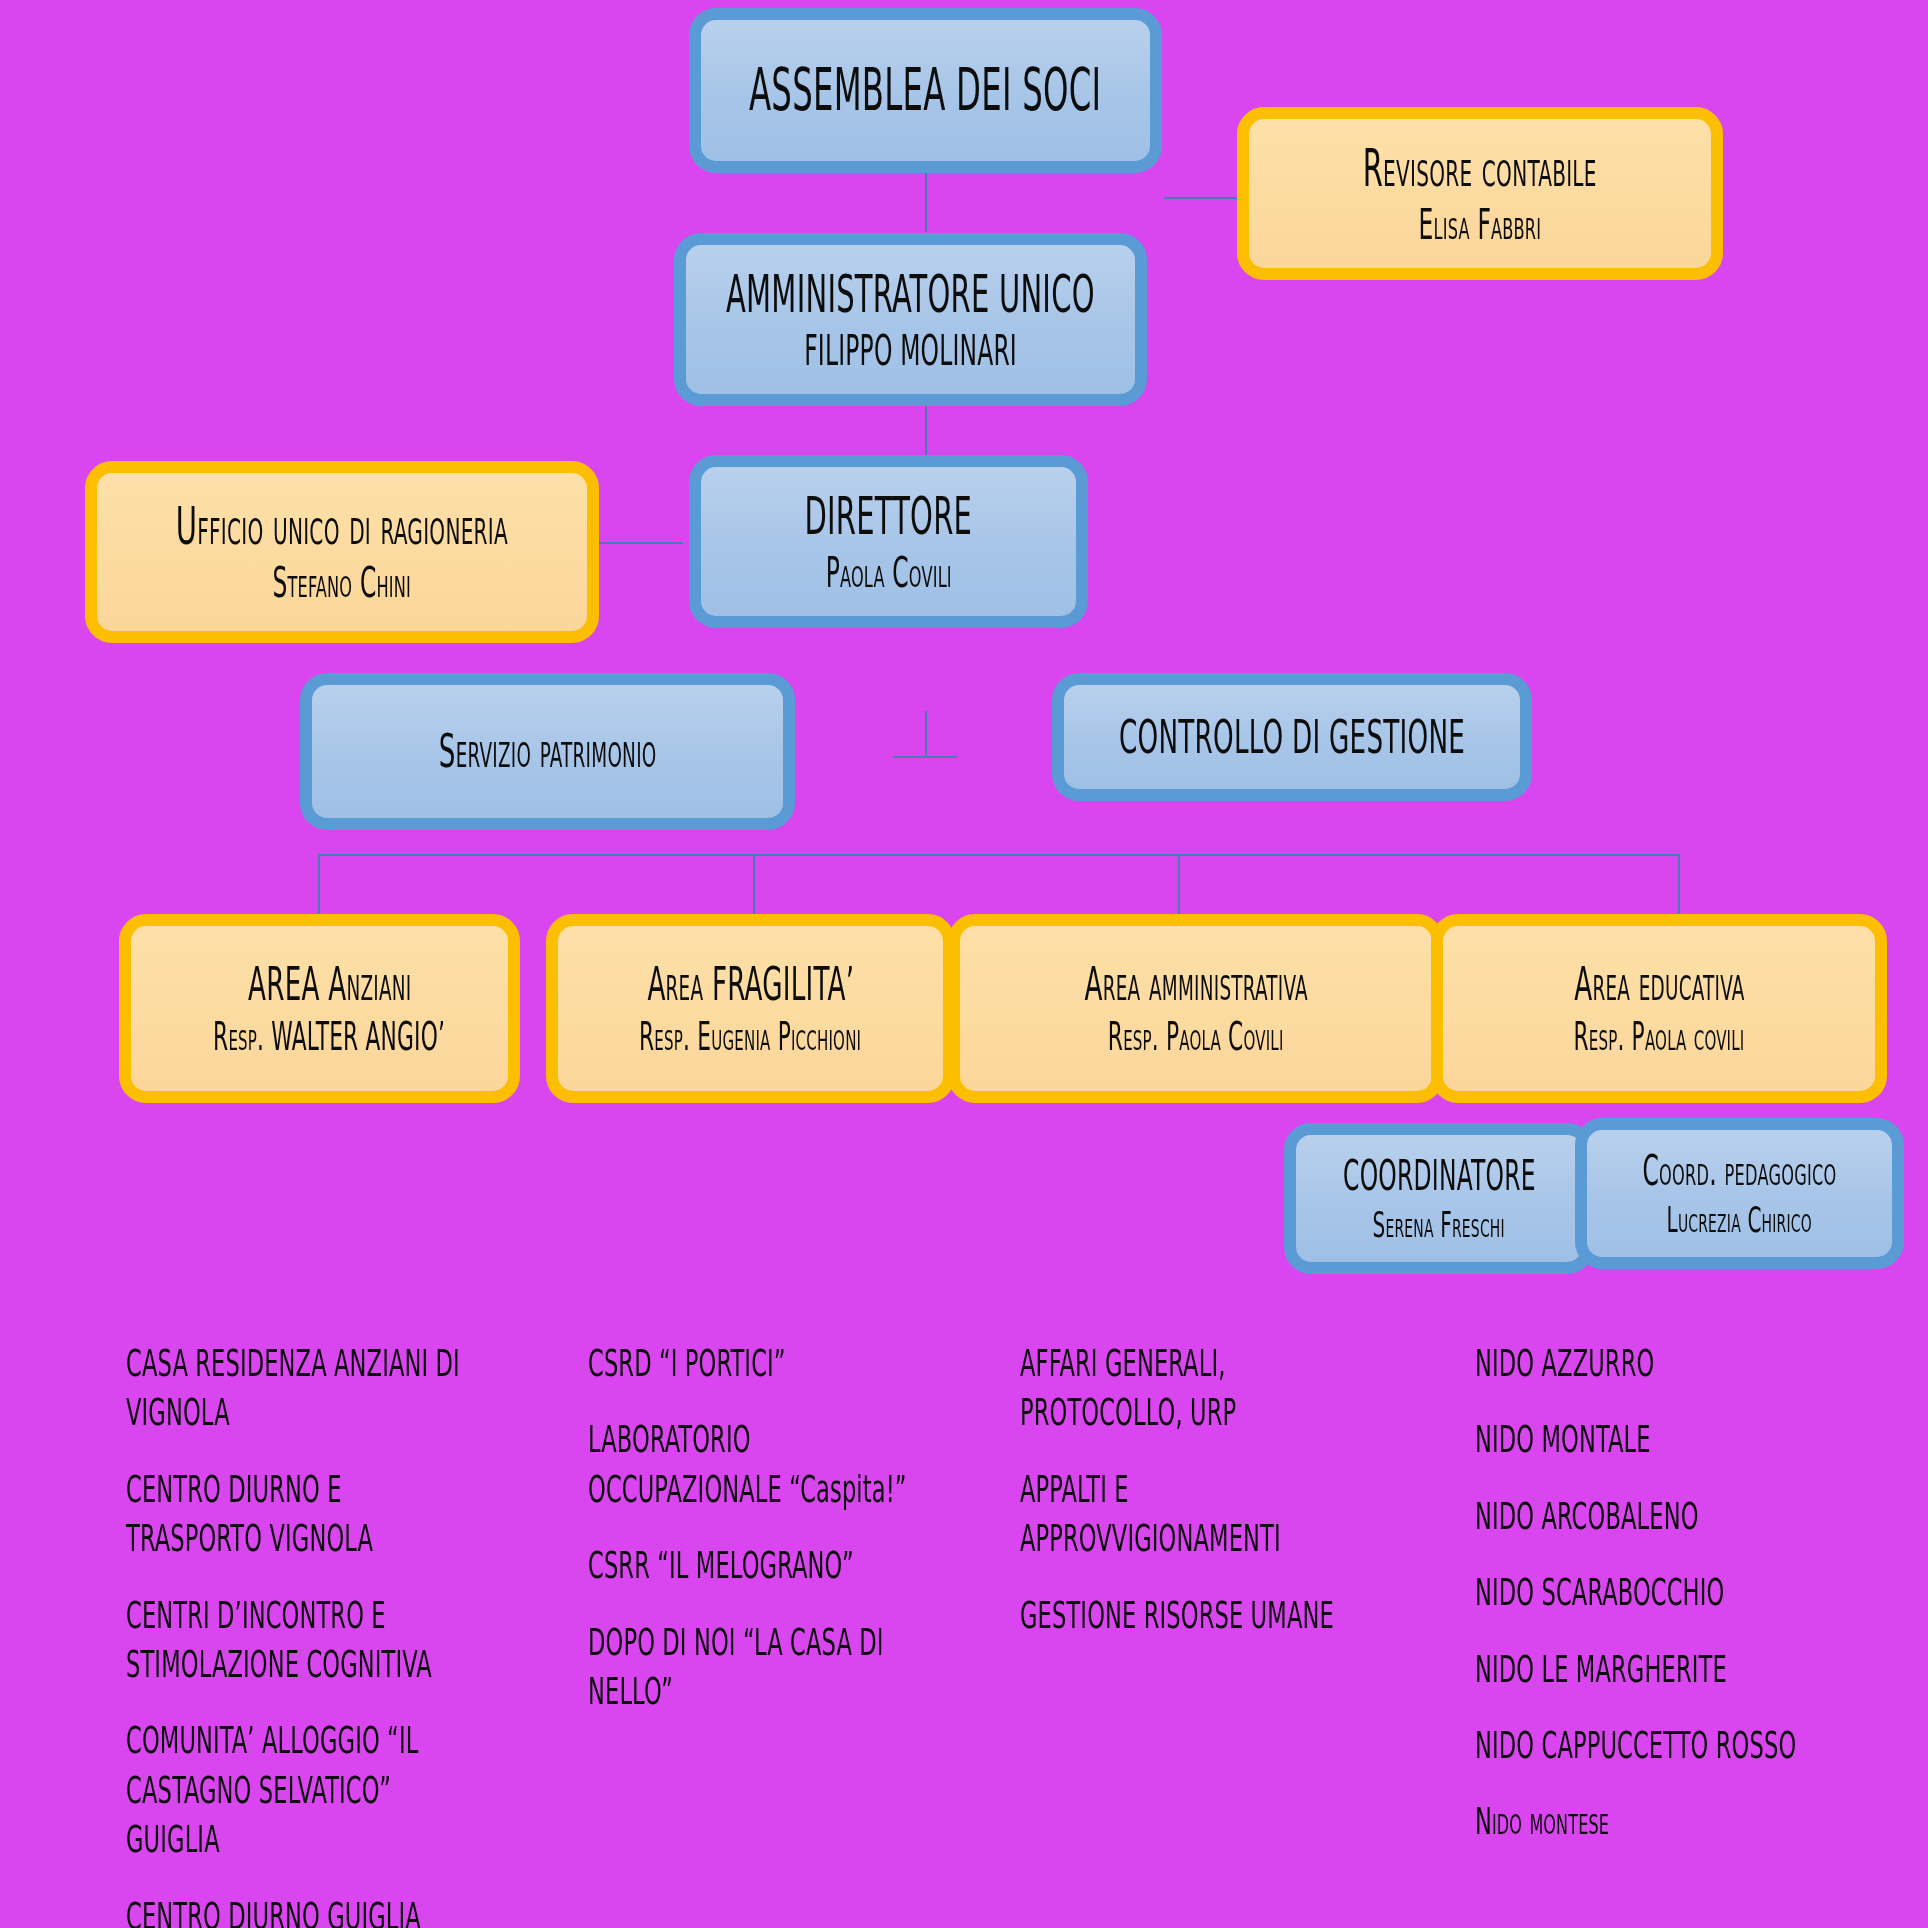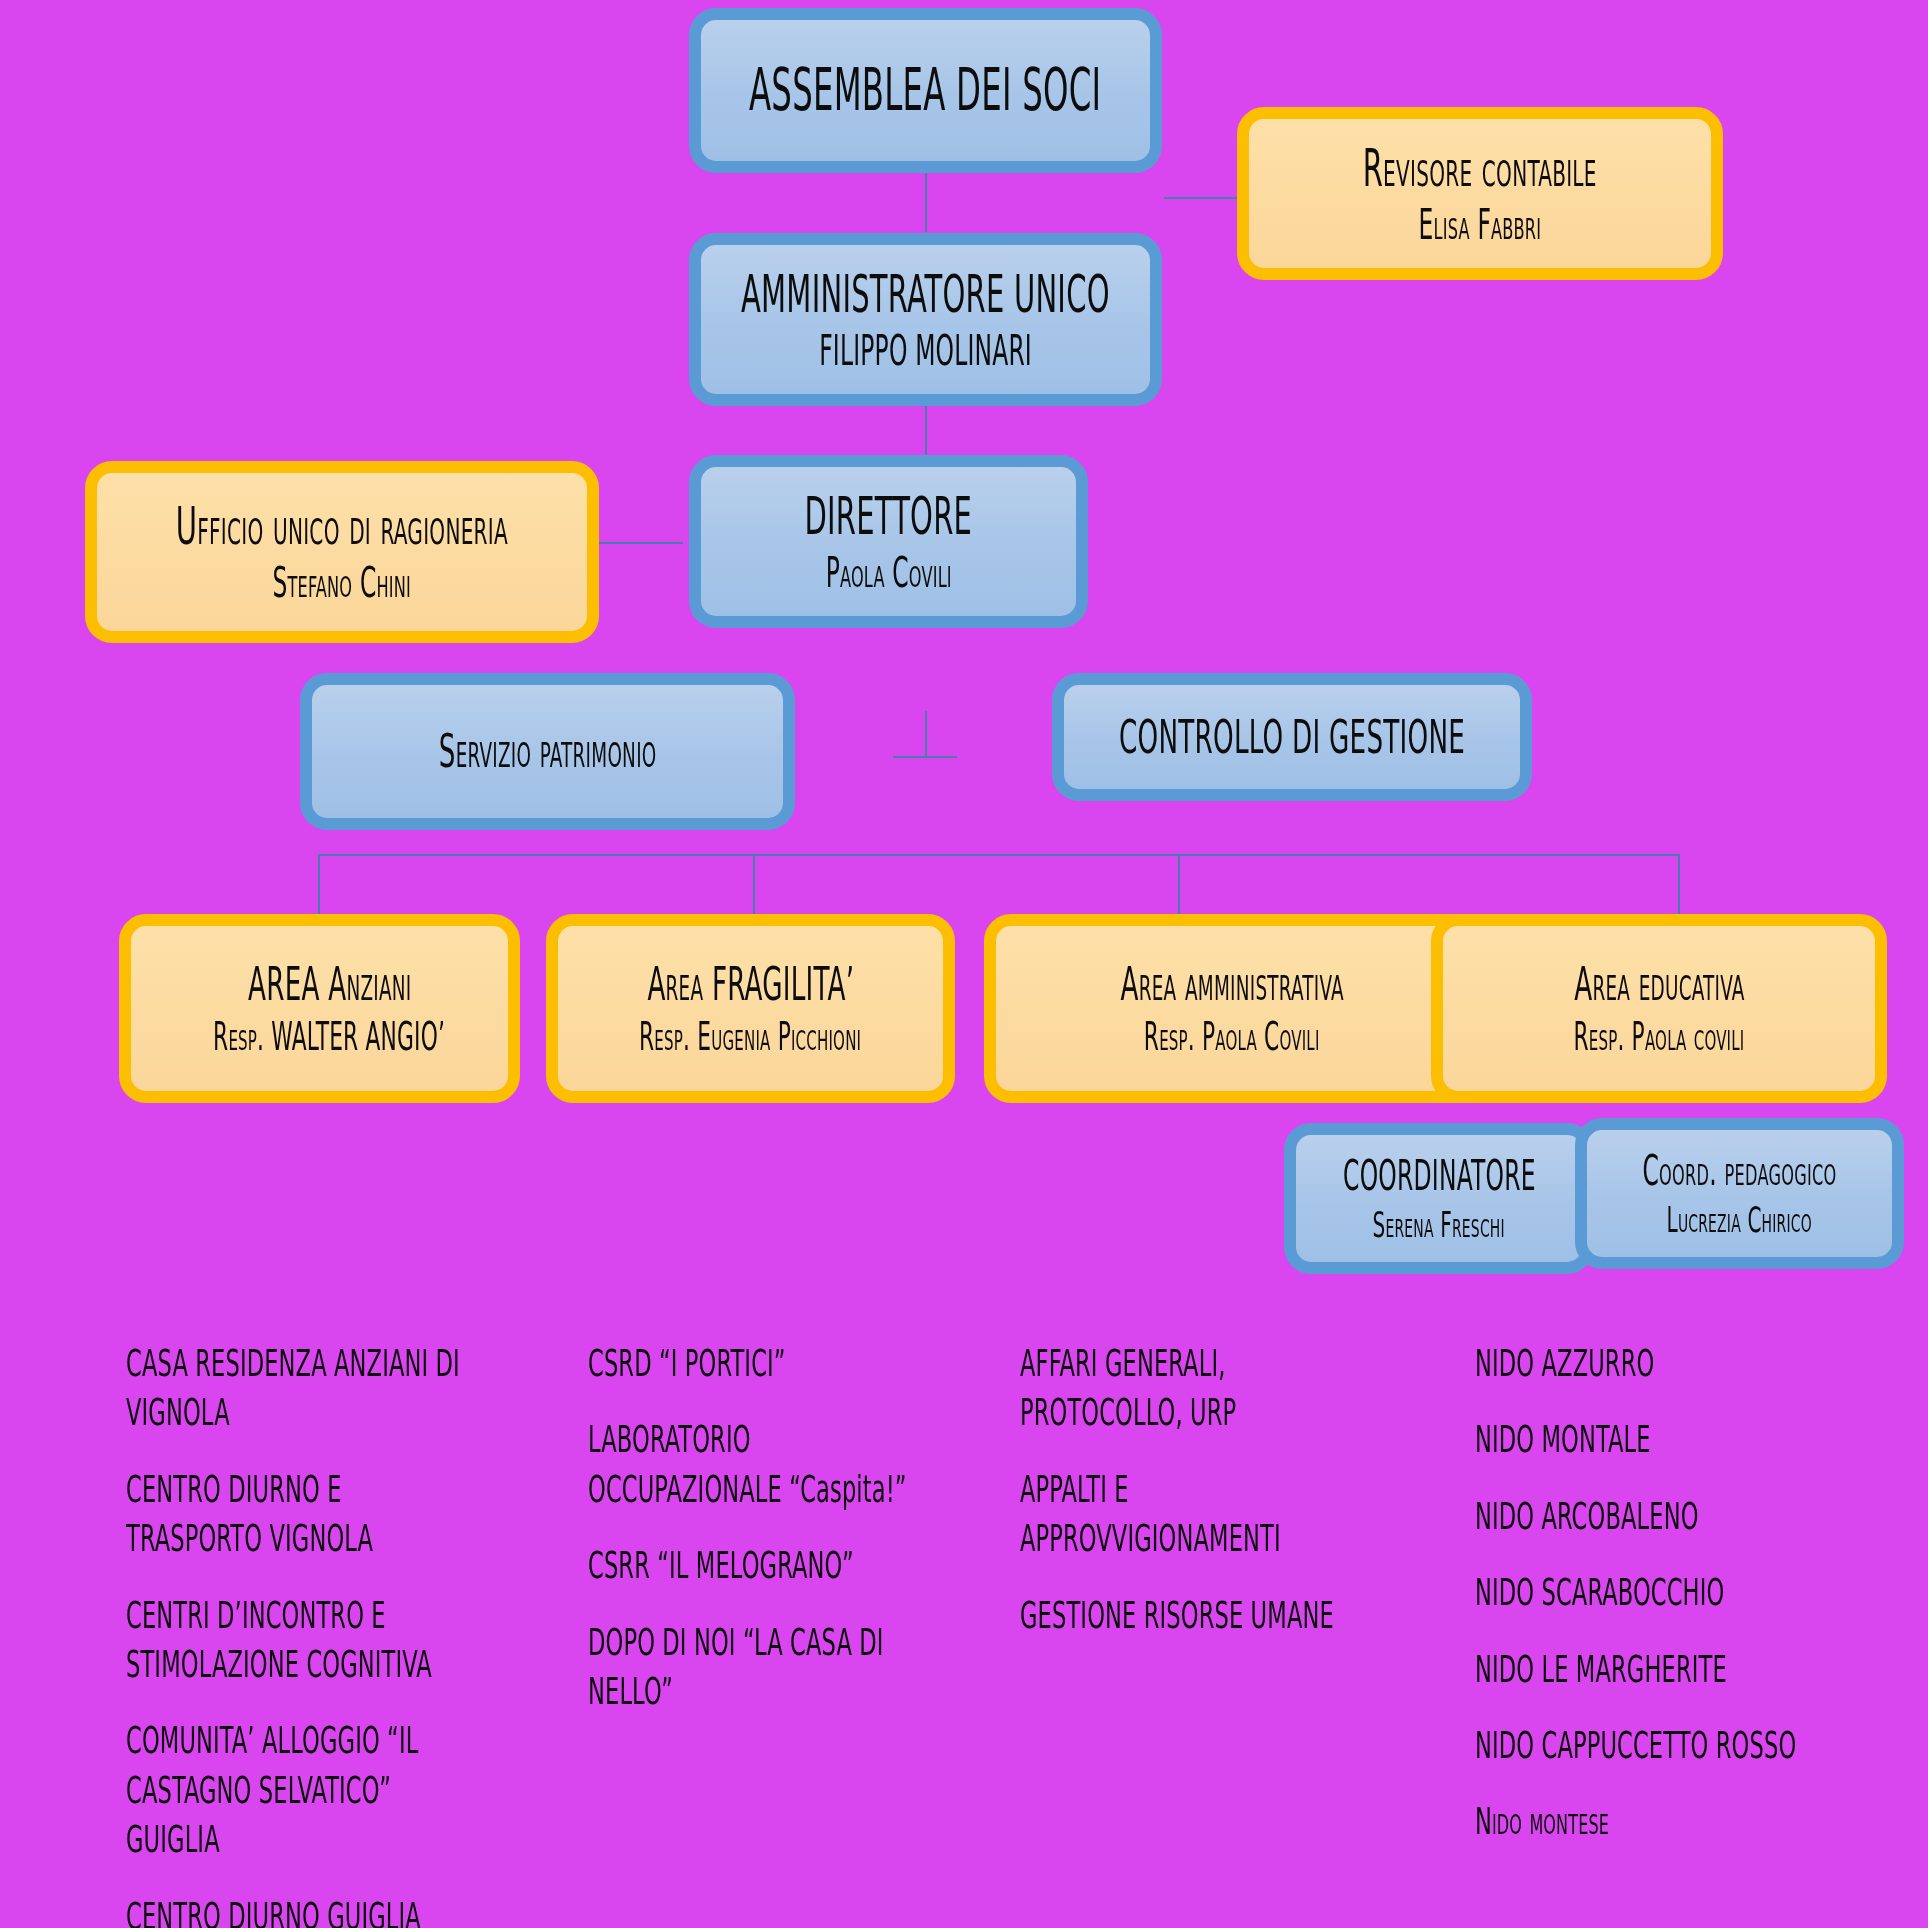--- a/index.html
+++ b/index.html
@@ -127,21 +127,21 @@
 
   <div class="node blue t-xl" style="left:689px; top:7.9px; width:473px; height:165px;">
     <div class="title">ASSEMBLEA DEI SOCI</div>
   </div>
 
   <div class="node yellow t-lg" style="left:1237px; top:107px; width:486px; height:173px;">
     <div class="title sc">Revisore contabile</div>
     <div class="subtitle sc">Elisa Fabbri</div>
   </div>
 
-  <div class="node blue t-lg" style="left:689px; top:233px; width:473px; height:173px;">
+  <div class="node blue t-lg" style="left:674px; top:233px; width:473px; height:173px;">
     <div class="title">AMMINISTRATORE UNICO</div>
     <div class="subtitle">FILIPPO MOLINARI</div>
   </div>
 
   <div class="node yellow t-lg" style="left:85px; top:461px; width:514px; height:182px;">
     <div class="title sc">Ufficio unico di ragioneria</div>
     <div class="subtitle sc">Stefano Chini</div>
   </div>
 
   <div class="node blue t-lg" style="left:689px; top:455px; width:399px; height:173px;">
@@ -160,21 +160,21 @@
   <div class="node yellow t-md" style="left:119px; top:914px; width:401px; height:189px;padding-left:31px;">
     <div class="title sc">AREA Anziani</div>
     <div class="subtitle sc">Resp. WALTER ANGIO’</div>
   </div>
 
   <div class="node yellow t-md" style="left:546px; top:914px; width:409px; height:189px;">
     <div class="title sc">Area FRAGILITA’</div>
     <div class="subtitle sc">Resp. Eugenia Picchioni</div>
   </div>
 
-  <div class="node yellow t-md" style="left:984px; top:914px; width:496px; height:189px;">
+  <div class="node yellow t-md" style="left:948px; top:914px; width:496px; height:189px;">
     <div class="title sc">Area amministrativa</div>
     <div class="subtitle sc">Resp. Paola Covili</div>
   </div>
 
   <div class="node yellow t-md" style="left:1431px; top:914px; width:456px; height:189px;">
     <div class="title sc">Area educativa</div>
     <div class="subtitle sc">Resp. Paola covili</div>
   </div>
 
   <div class="node blue t-sm" style="left:1252px; top:1123px; width:310px; height:151px;margin-left:32px;">

